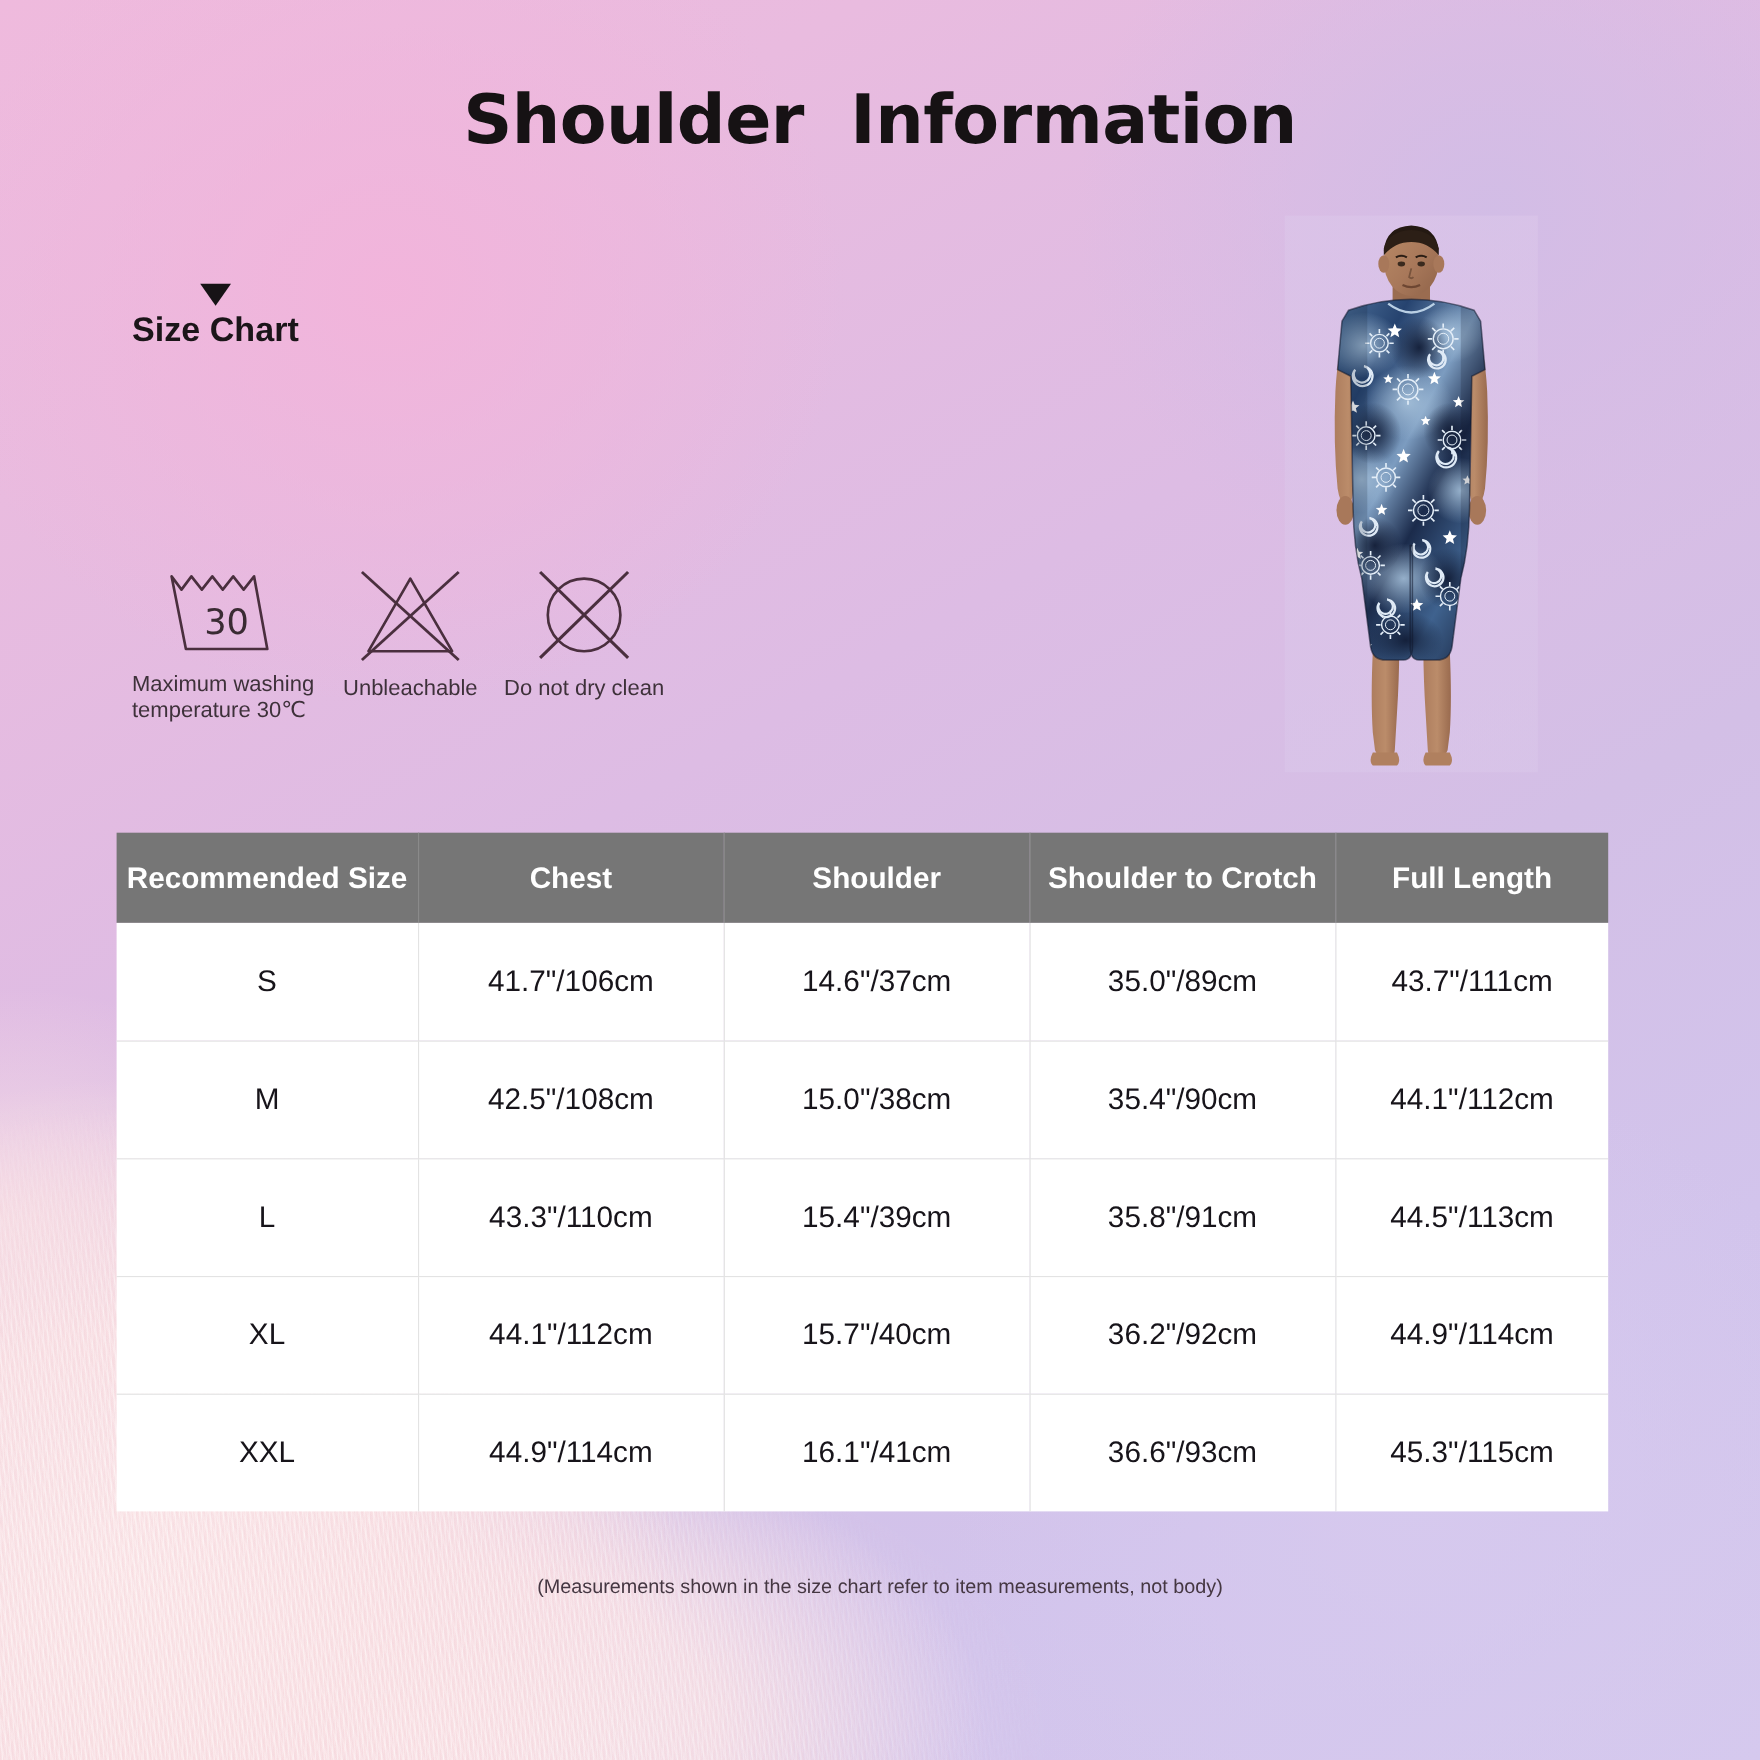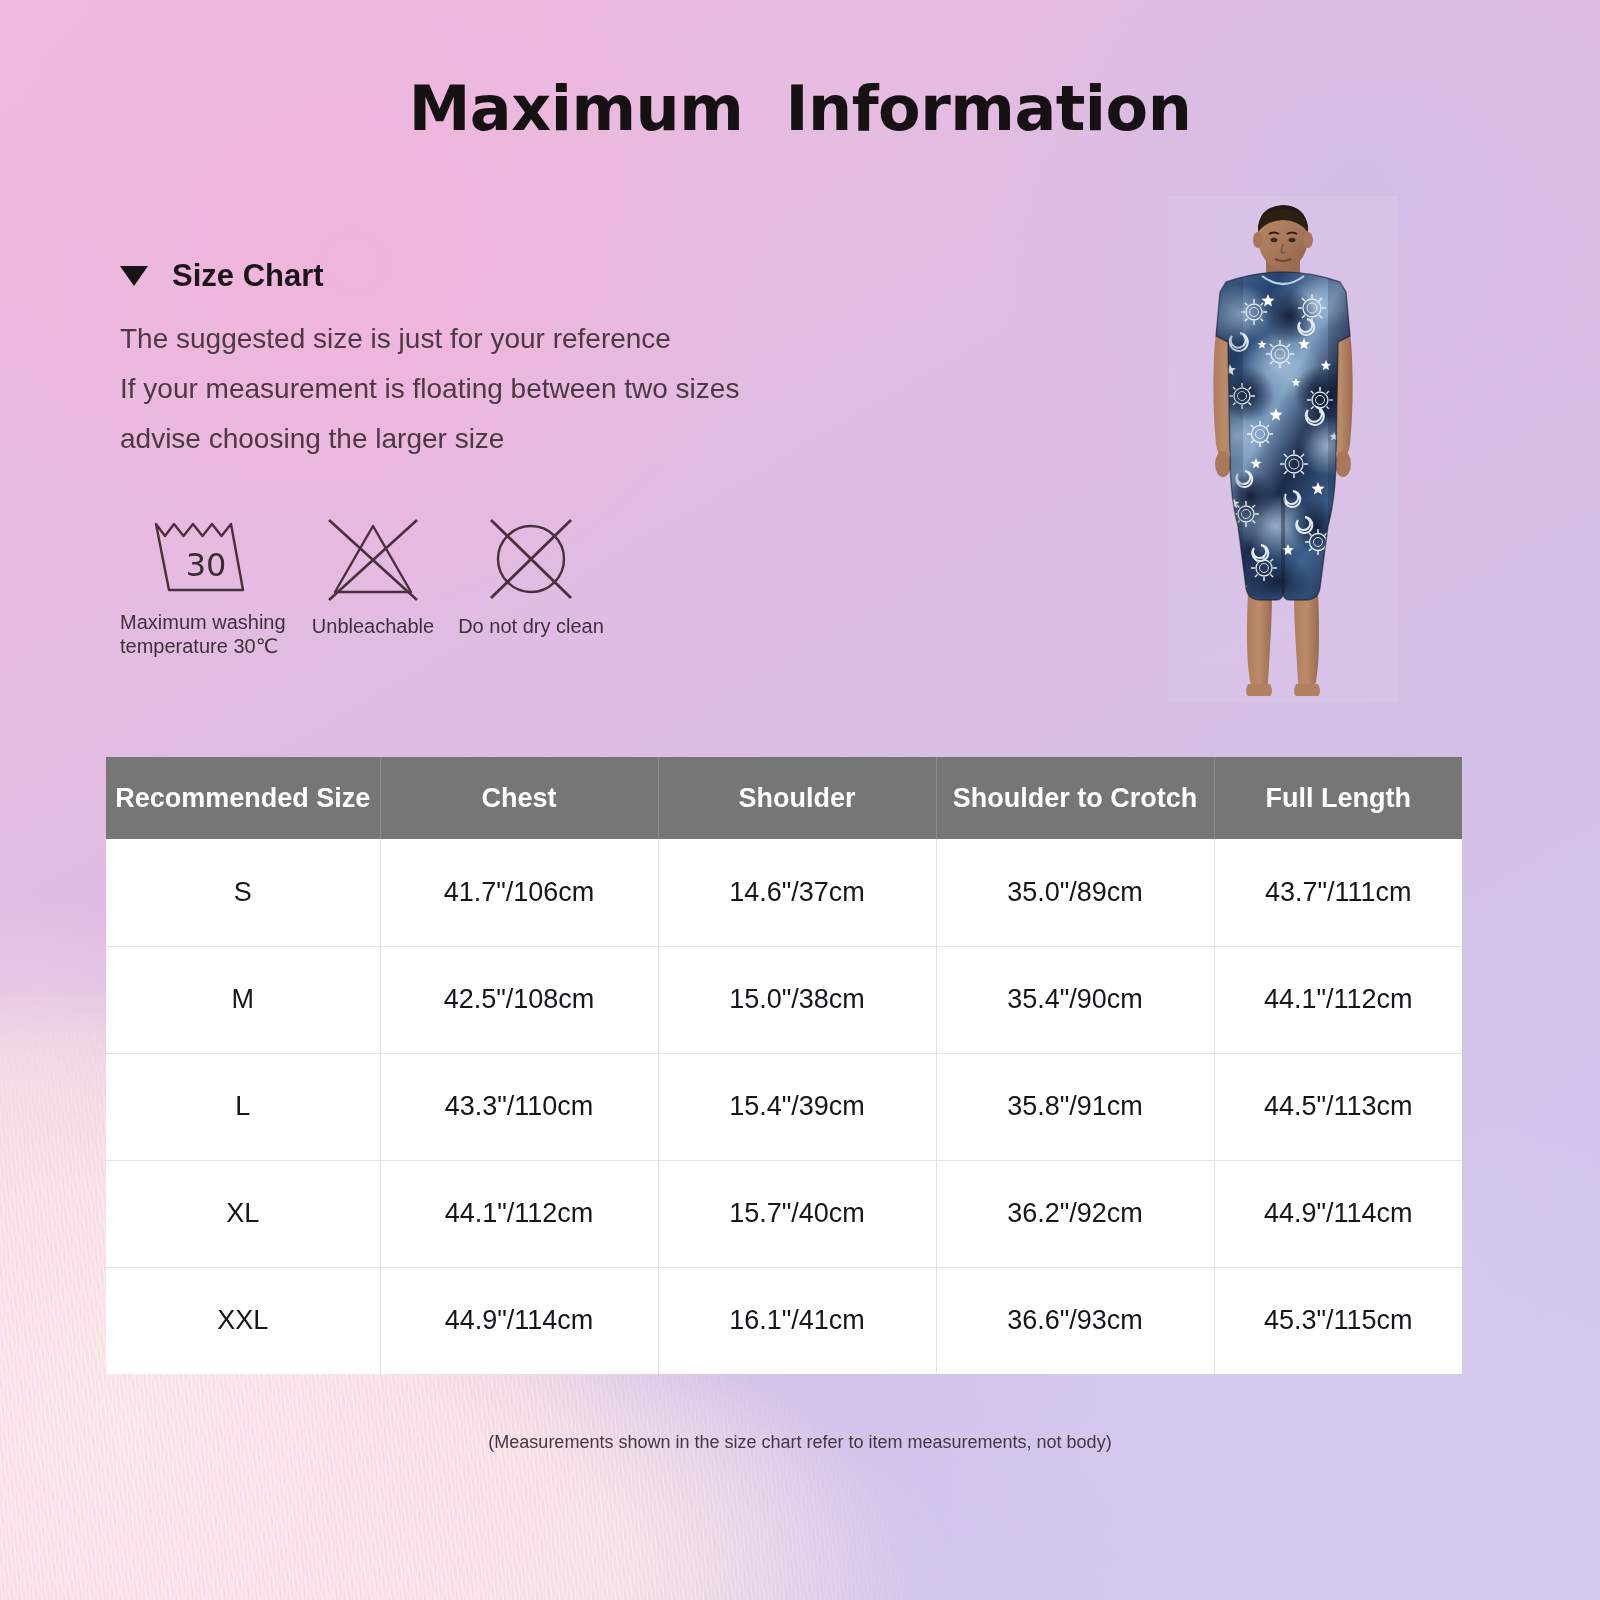--- a/index.html
+++ b/index.html
@@ -107,21 +107,22 @@
     white-space: pre;
   }
 
   
   .sizechart-head {
     position: absolute;
     left: 120px;
     top: 258px;
     display: flex;
     align-items: center;
-    gap: 24px;
+    gap: 4px;
+    flex-direction: column;
   }
   .caret {
     width: 0; height: 0;
     border-left: 14px solid transparent;
     border-right: 14px solid transparent;
     border-top: 20px solid #171316;
   }
   .sizechart-head .label {
     font-size: 31px;
     font-weight: 700;
@@ -253,32 +254,27 @@
 
   <div class="tint tint-pink-tl"></div>
   <div class="tint tint-lav-tr"></div>
   <div class="tint tint-lav-br"></div>
 
   <div class="fur">
     <div class="fur-base"></div>
     <div class="fur-strands"></div>
   </div>
 
-  <div class="title">Maximum  Information</div>
+  <div class="title">Shoulder  Information</div>
 
   <div class="sizechart-head">
     <span class="caret"></span>
     <span class="label">Size Chart</span>
   </div>
 
-  <div class="blurb">
-    <p>The suggested size is just for your reference</p>
-    <p>If your measurement is floating between two sizes</p>
-    <p>advise choosing the larger size</p>
-  </div>
 
   <div class="care-row">
 
     <div class="care-item wash">
       <div class="glyph">
         <div class="wash-wrap">
           <svg width="112" height="84" viewBox="0 0 112 84" fill="none" xmlns="http://www.w3.org/2000/svg">
             <path d="M6 8 L15 20 L24 8 L33.5 20 L43 8 L52.5 20 L62 8 L71.5 20 L81 8
                      L93 74 L19 74 Z" stroke="#4a2f3e" stroke-width="2.4" stroke-linejoin="round" fill="none"></path>
           </svg>

